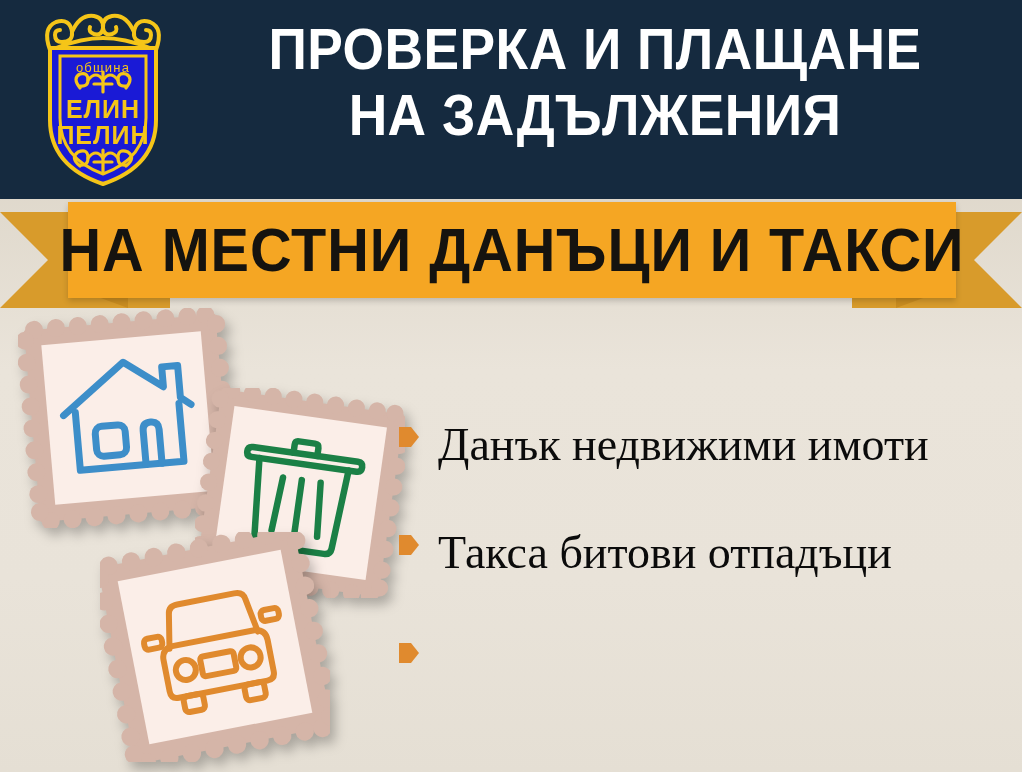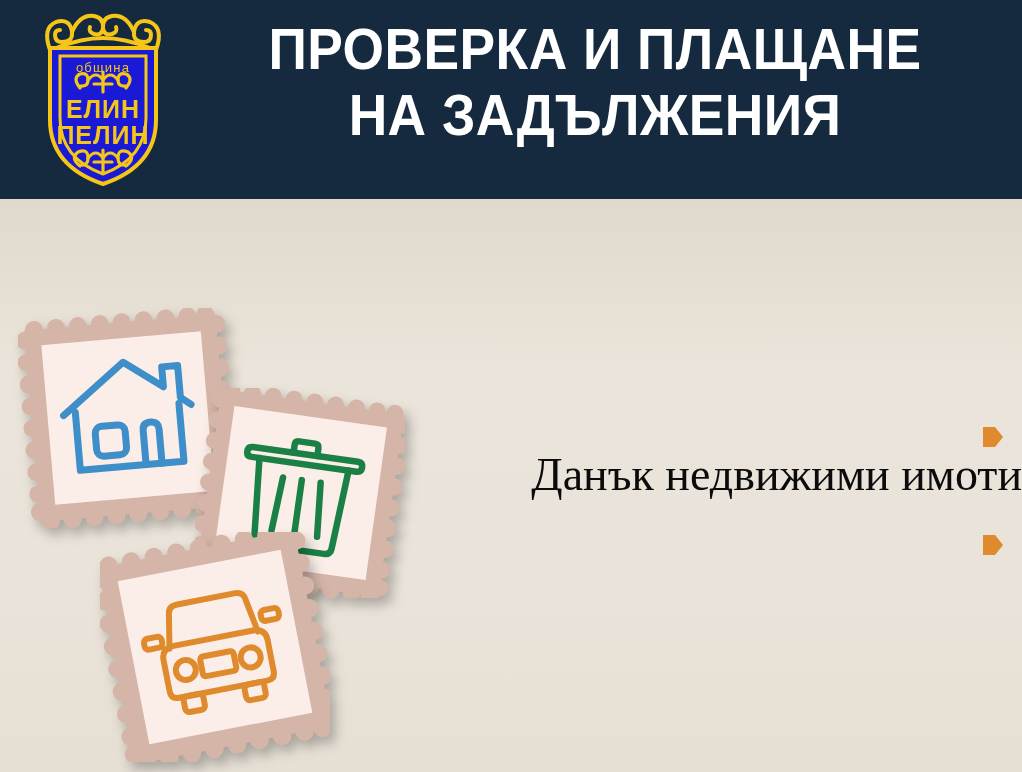--- a/index.html
+++ b/index.html
@@ -68,21 +68,21 @@
   
   .stamps{position:absolute;left:0;top:300px;width:420px;height:472px;z-index:2;}
   .stamp{position:absolute;filter:drop-shadow(5px 7px 6px rgba(0,0,0,.26));}
   .stamp svg{display:block;}
 
   
   .list{
     position:absolute;left:398px;top:420px;width:624px;z-index:3;
   }
   .list-item{
-    display:flex;align-items:flex-end;height:108px;flex-direction:column;
+    display:flex;align-items:flex-start;height:108px;
   }
   .bullet{
     width:22px;height:26px;flex:0 0 22px;margin-right:18px;margin-top:4px;
   }
   .bullet svg{display:block;}
   .item-label{
     font-family:"Liberation Serif",serif;
     font-size:46px;line-height:50px;color:#0b0b0b;
     white-space:nowrap;
   }
@@ -315,36 +315,53 @@
         </g>
       </svg>
     </div>
 
     <div class="header-title">
       <span>ПРОВЕРКА И ПЛАЩАНЕ</span>
       <span class="l2">НА ЗАДЪЛЖЕНИЯ</span>
     </div>
   </div>
 
+  <div class="ribbon-wrap">
+    <div class="ribbon-tail left"></div>
+    <div class="ribbon-tail right"></div>
+    <div class="ribbon-fold left"></div>
+    <div class="ribbon-fold right"></div>
+    <div class="ribbon-main">
+      <div class="ribbon-text">НА МЕСТНИ ДАНЪЦИ И ТАКСИ</div>
+    </div>
+  </div>
 
   <div class="list">
 
     <div class="list-item">
       <span class="bullet">
         <svg viewBox="0 0 22 26" width="22" height="26" aria-hidden="true">
           <path d="M1 3 L13 3 L21 13 L13 23 L1 23 Z" fill="#e08a2e"></path>
         </svg>
       </span>
       <span class="item-label">Данък недвижими имоти</span>
     </div>
 
-
     <div class="list-item">
       <span class="bullet">
         <svg viewBox="0 0 22 26" width="22" height="26" aria-hidden="true">
           <path d="M1 3 L13 3 L21 13 L13 23 L1 23 Z" fill="#e08a2e"></path>
         </svg>
       </span>
+      <span class="item-label">Такса битови отпадъци</span>
+    </div>
+
+    <div class="list-item">
+      <span class="bullet">
+        <svg viewBox="0 0 22 26" width="22" height="26" aria-hidden="true">
+          <path d="M1 3 L13 3 L21 13 L13 23 L1 23 Z" fill="#e08a2e"></path>
+        </svg>
+      </span>
     </div>
 
   </div>
 
 </div>
 
 </body></html>

